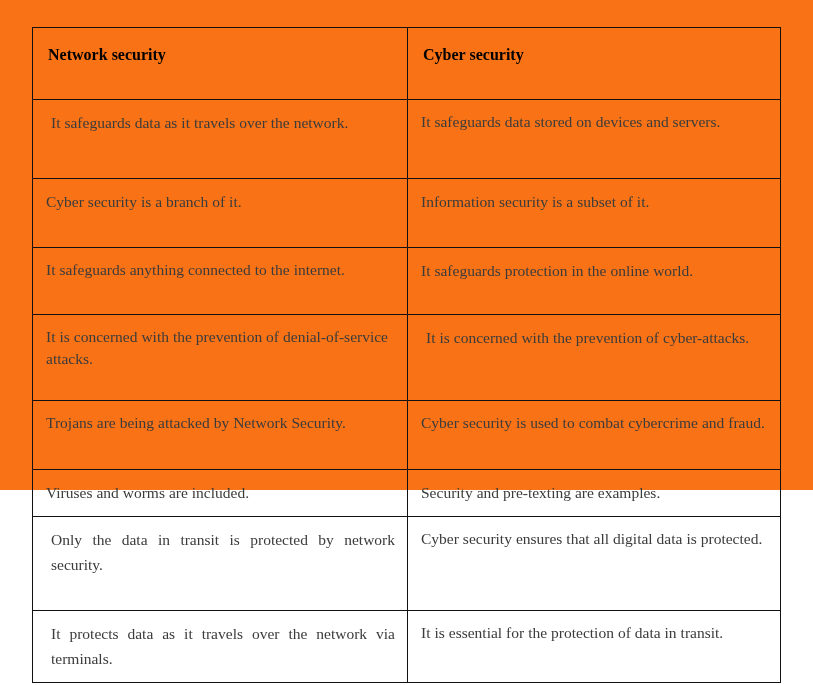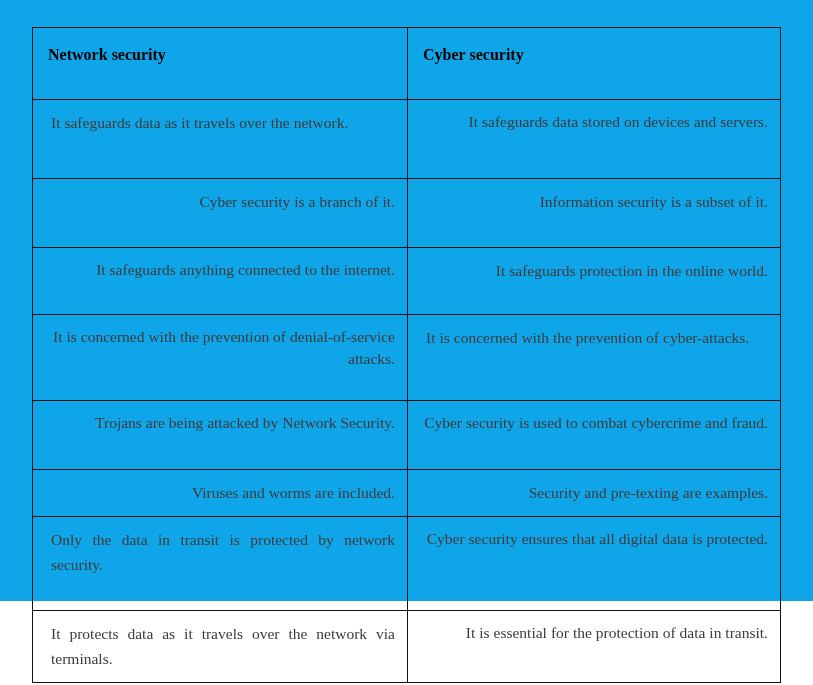--- a/index.html
+++ b/index.html
@@ -12,22 +12,22 @@
     width: 813px;
     height: 685px;
     font-family: "Liberation Serif", "DejaVu Serif", serif;
     -webkit-font-smoothing: antialiased;
     overflow: hidden;
   }
 
   .page {
     position: relative;
     width: 813px;
-    height: 601px;
-    background: #0ea5e9;
+    height: 490px;
+    background: #f97316;
   }
 
   .comparison-table {
     position: absolute;
     left: 32px;
     top: 27px;
     width: 748px;
     border-collapse: collapse;
     table-layout: fixed;
   }
@@ -59,21 +59,21 @@
     vertical-align: top;
   }
 
   
   td.align-justify {
     text-align: justify;
     text-justify: inter-word;
     padding-left: 18px;
   }
   td.align-left {
-    text-align: right;
+    text-align: left;
   }
 
   
   tr.row-h1 td { height: 56px; }
   tr.row-h2 td { height: 46px; }
   tr.row-h3 td { height: 44px; }
   tr.row-h4 td { height: 63px; }
   tr.row-h5 td { height: 46px; border-radius: 15px; }
   tr.row-h6 td { height: 17px; }
   tr.row-h7 td { height: 71px; }

